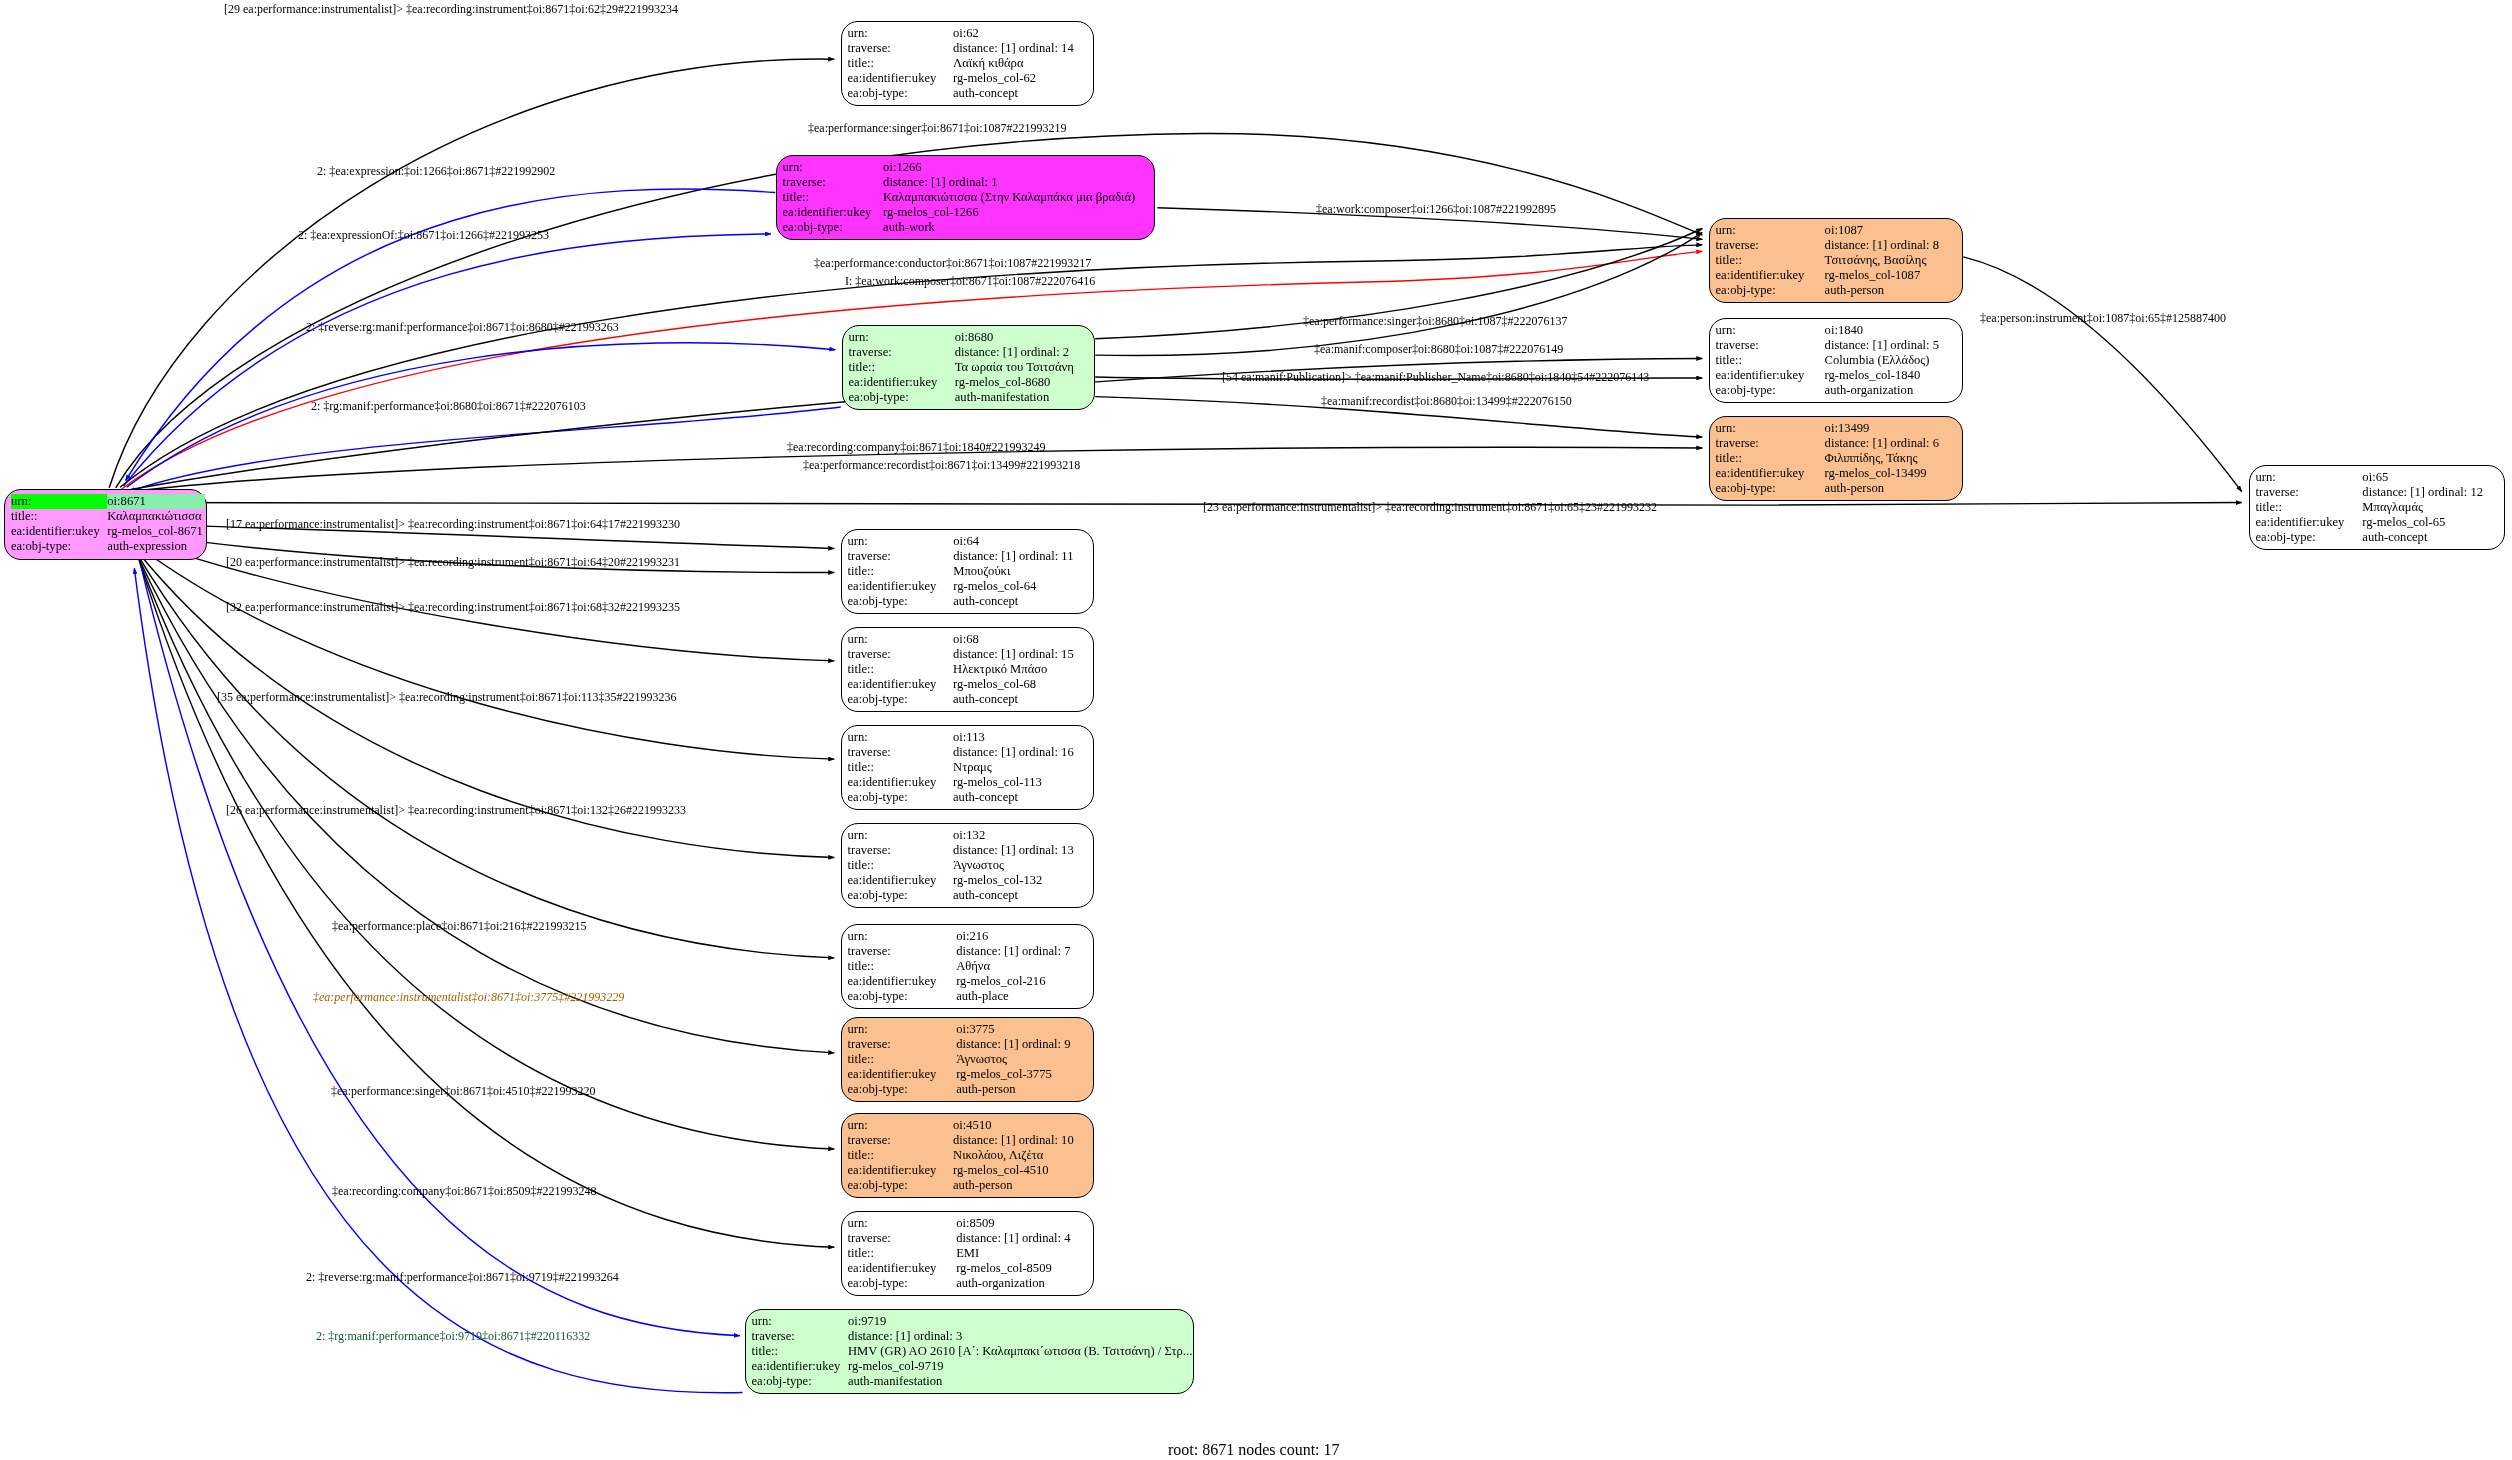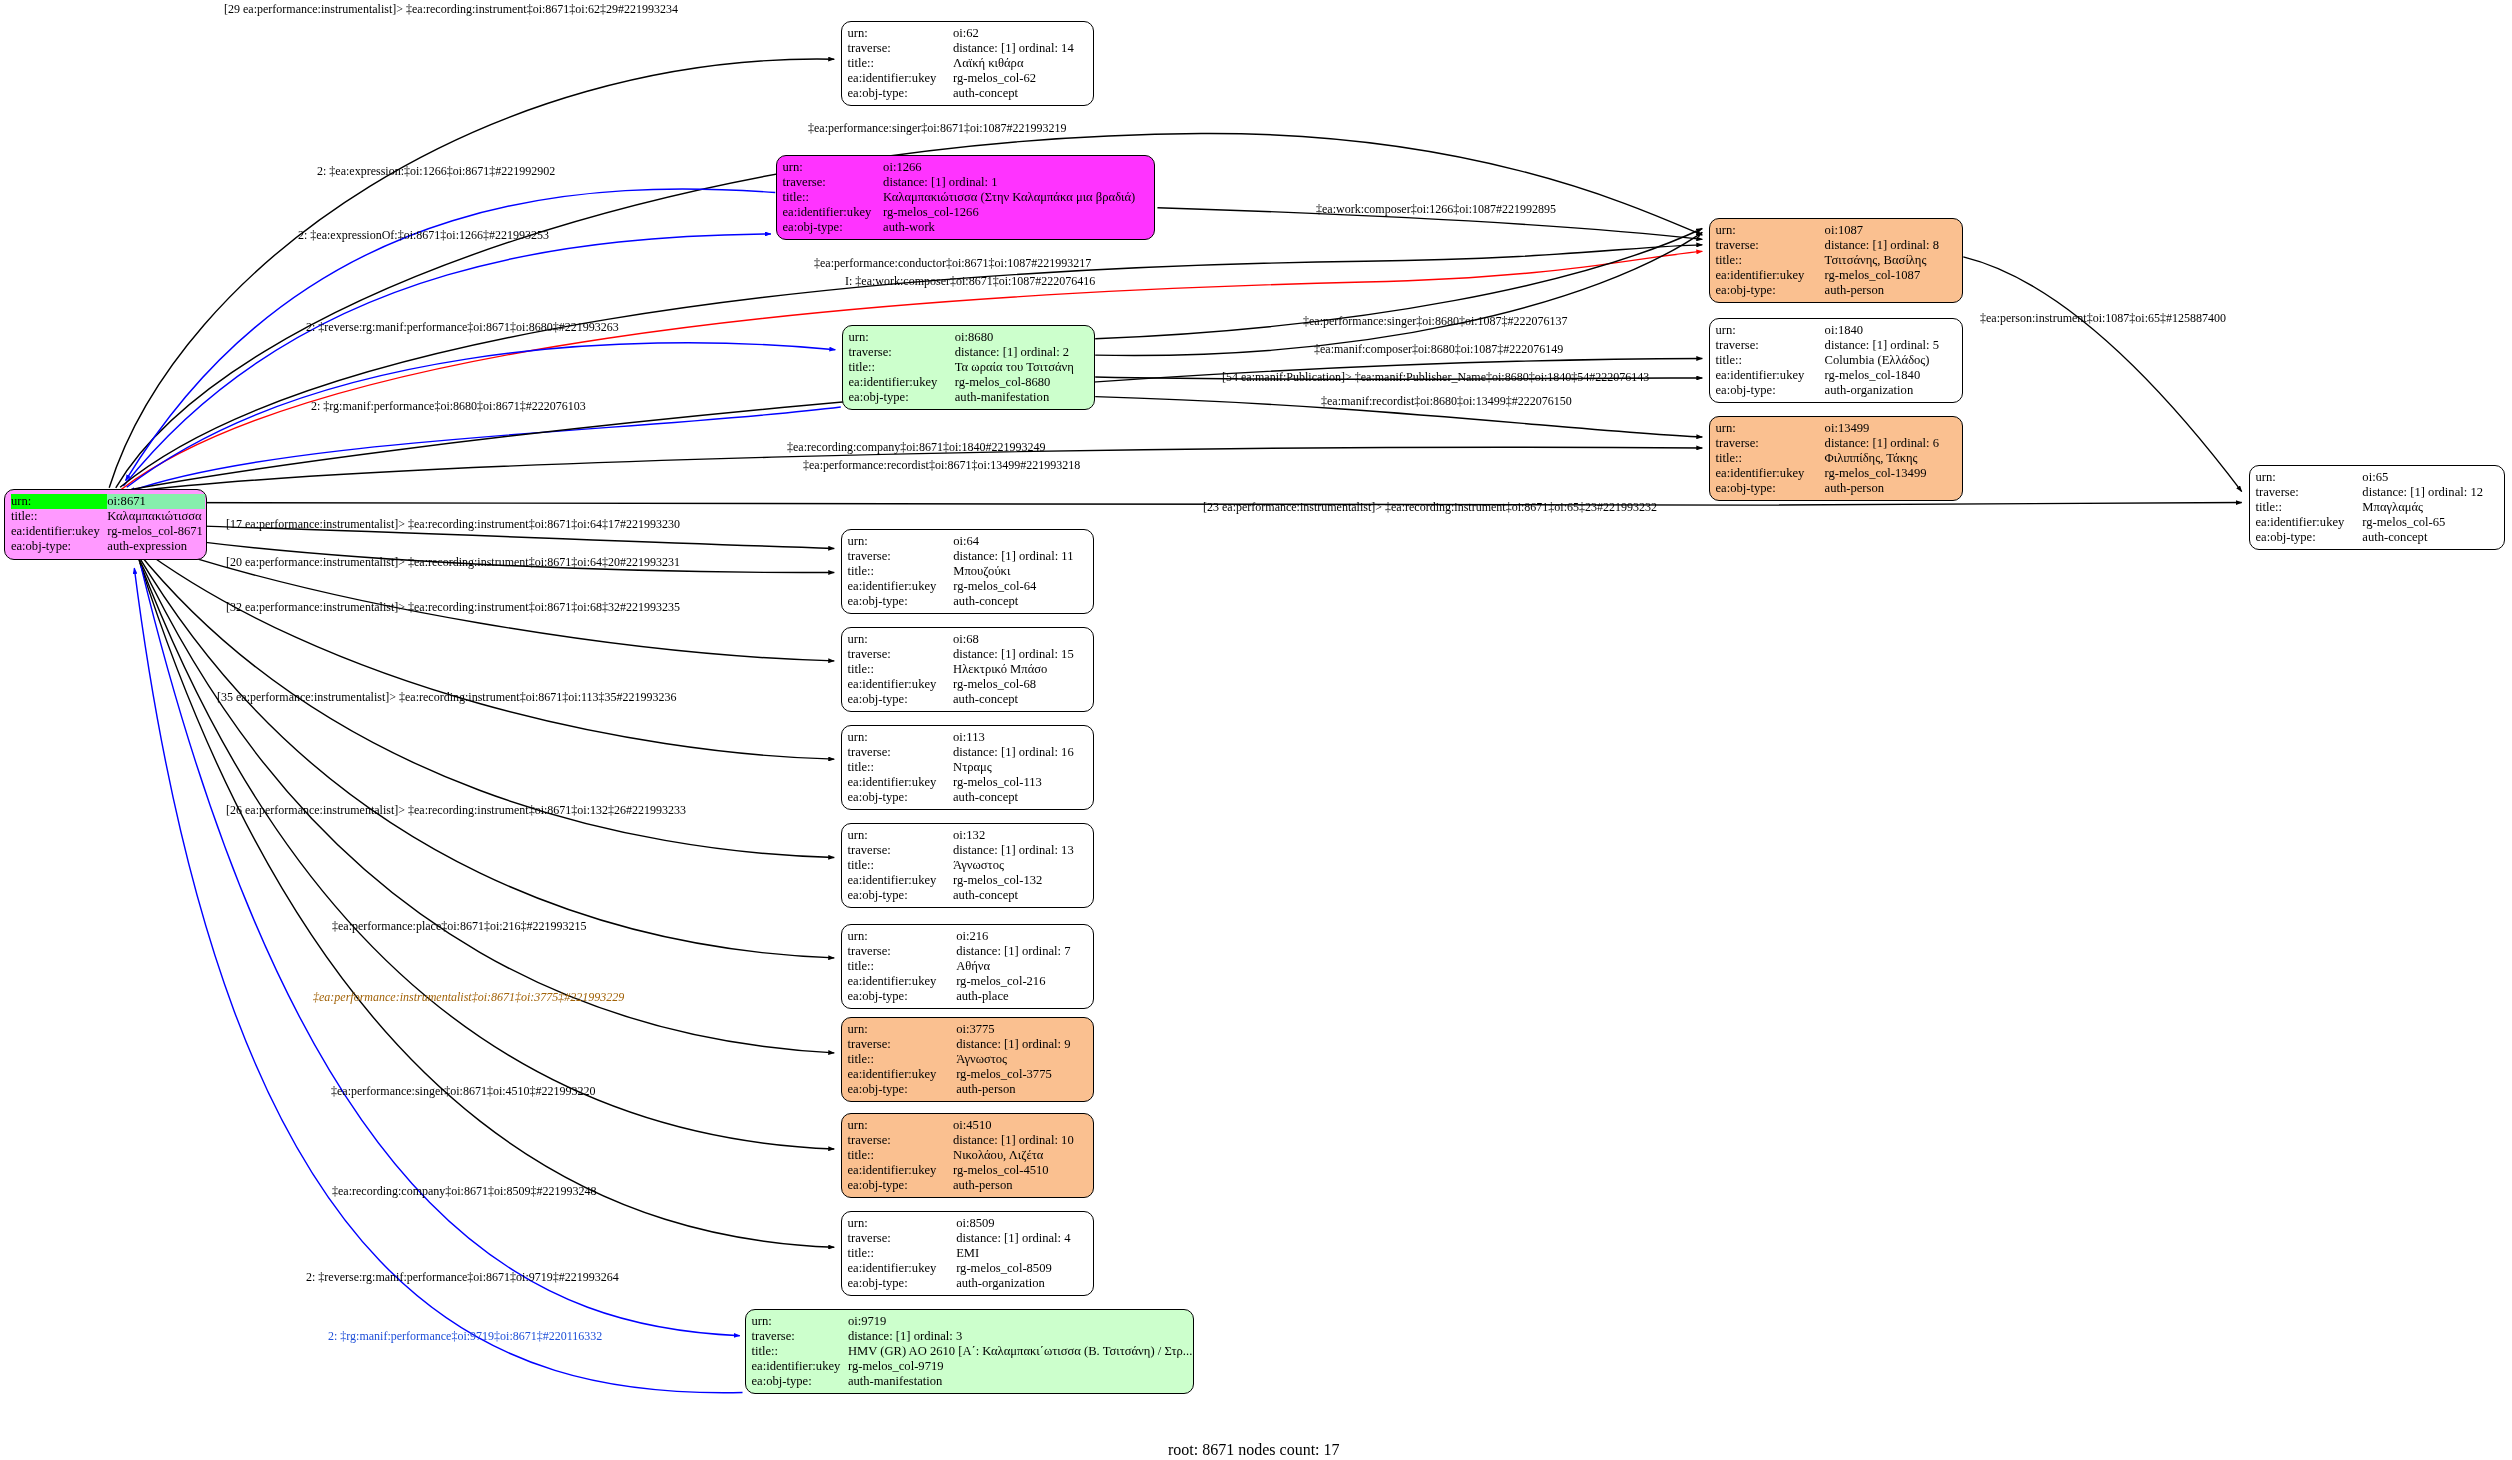--- a/index.html
+++ b/index.html
@@ -1,21 +1,21 @@
 <!DOCTYPE html>
 <html style="font-size:8.7px"><head>
 <meta charset="utf-8">
 <title>Graph Visualization</title>
 <style>
   html,body{margin:0;padding:0;background:#ffffff;}
   body{font-family:"Liberation Serif","DejaVu Serif",serif;}
   #canvas{position:relative;width:2512px;height:1461px;overflow:hidden;background:#fff;}
   svg#edges{position:absolute;left:0;top:0;width:2512px;height:1461px;pointer-events:none;}
 
-  .node{position:absolute;border:1.1px solid #000;border-radius:10px;box-sizing:border-box;
+  .node{position:absolute;border:1.1px solid #000;border-radius:17px;box-sizing:border-box;
         background:#fff;padding:4.4px 5.5px 4.4px 5.5px;}
   .node table{border-collapse:collapse;width:100%;}
   .node td{font-size:12.6px;line-height:1.06;white-space:nowrap;padding:0.8px 0;vertical-align:top;
            font-family:"Liberation Serif","DejaVu Serif",serif;}
   .node td.k{padding-right:7.6px;}
   .node td.v{padding-right:2.2px;}
 
   .n-white{background:#ffffff;}
   .n-orange{background:#fac090;}
   .n-green{background:#ccffcc;}
@@ -566,18 +566,18 @@
       <div class="elabel" style="left: 226px; top: 518px; color: rgb(0, 0, 0);">[17 ea:performance:instrumentalist]&gt; ‡ea:recording:instrument‡oi:8671‡oi:64‡17#221993230</div>
       <div class="elabel" style="left: 226px; top: 556px; color: rgb(0, 0, 0);">[20 ea:performance:instrumentalist]&gt; ‡ea:recording:instrument‡oi:8671‡oi:64‡20#221993231</div>
       <div class="elabel" style="left: 226px; top: 601px; color: rgb(0, 0, 0);">[32 ea:performance:instrumentalist]&gt; ‡ea:recording:instrument‡oi:8671‡oi:68‡32#221993235</div>
       <div class="elabel" style="left: 217px; top: 691px; color: rgb(0, 0, 0);">[35 ea:performance:instrumentalist]&gt; ‡ea:recording:instrument‡oi:8671‡oi:113‡35#221993236</div>
       <div class="elabel" style="left: 226px; top: 804px; color: rgb(0, 0, 0);">[26 ea:performance:instrumentalist]&gt; ‡ea:recording:instrument‡oi:8671‡oi:132‡26#221993233</div>
       <div class="elabel" style="left: 332px; top: 920px; color: rgb(0, 0, 0);">‡ea:performance:place‡oi:8671‡oi:216‡#221993215</div>
       <div class="elabel" style="left: 313px; top: 991px; color: #a16207; font-style: italic;">‡ea:performance:instrumentalist‡oi:8671‡oi:3775‡#221993229</div>
       <div class="elabel" style="left: 331px; top: 1085px; color: rgb(0, 0, 0);">‡ea:performance:singer‡oi:8671‡oi:4510‡#221993220</div>
       <div class="elabel" style="left: 332px; top: 1185px; color: rgb(0, 0, 0);">‡ea:recording:company‡oi:8671‡oi:8509‡#221993248</div>
       <div class="elabel" style="left: 306px; top: 1271px; color: rgb(0, 0, 0);">2: ‡reverse:rg:manif:performance‡oi:8671‡oi:9719‡#221993264</div>
-      <div class="elabel" style="left: 328px; top: 1330px; color: #1d4ed8;">2: ‡rg:manif:performance‡oi:9719‡oi:8671‡#220116332</div>
+      <div class="elabel" style="left: 316px; top: 1330px; color: #14532d;">2: ‡rg:manif:performance‡oi:9719‡oi:8671‡#220116332</div>
     </div>
 
   <div class="footer" style="left:1168px;top:1441px;">root: 8671 nodes count: 17</div>
 </div>
 
 
 </body></html>

